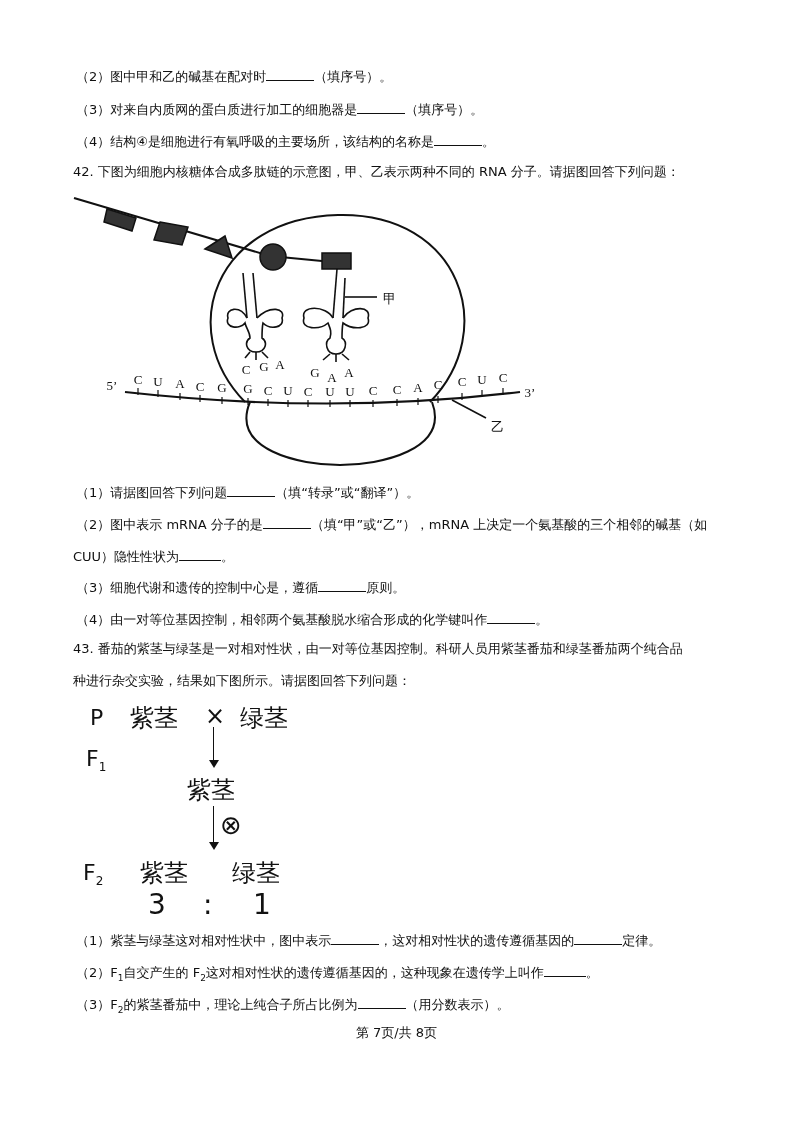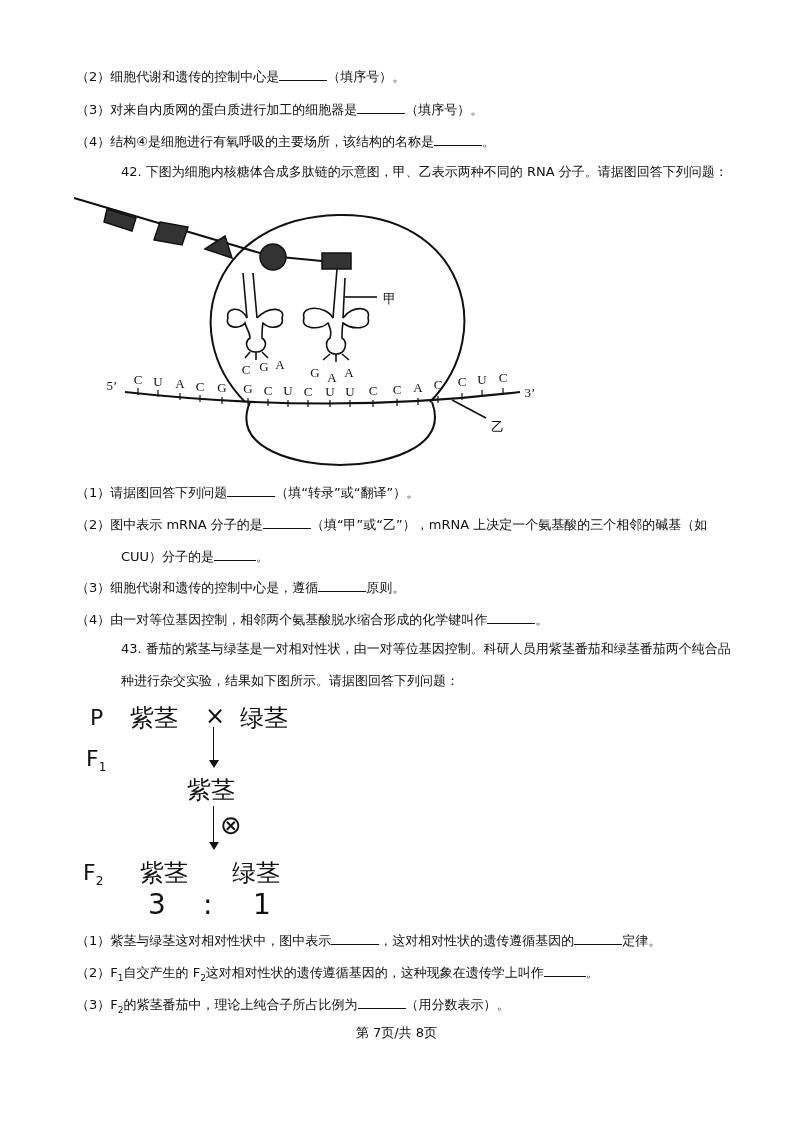--- a/index.html
+++ b/index.html
@@ -1,32 +1,32 @@
 <!DOCTYPE html>
 <html><head>
 <meta charset="utf-8">
 <style>
   html, body { margin: 0; padding: 0; background: #ffffff; }
   body { width: 793px; height: 1122px; position: relative; overflow: hidden;
          font-family: "DejaVu Sans", "Liberation Sans", sans-serif; color: #111; }
   .line { position: absolute; left: 76px; font-size: 13px; line-height: 16px; white-space: nowrap; }
-  .line.q { left: 73px; margin-left: 48px; }
+  .line.q { left: 73px; }
   .blank { display: inline-block; border-bottom: 1px solid #111; height: 12px; vertical-align: baseline; }
   .w48 { width: 48px; }
   .w42 { width: 42px; }
   .serif { font-family: "Liberation Serif", "DejaVu Serif", serif; }
   svg text { font-family: "Liberation Serif", "DejaVu Serif", serif; }
   .footer { position: absolute; top: 1024px; left: 0; width: 793px; text-align: center; font-size: 13px; }
   .cross { position: absolute; font-family: "DejaVu Sans", sans-serif; color: #111; }
 </style>
 </head>
 <body>
 
 <div class="line" style="top:68px">
-  <span>（2）</span><span>细胞代谢和遗传的控制中心是</span><span class="blank w48"></span><span>（填序号）。</span>
+  <span>（2）</span><span>图中甲和乙的碱基在配对时</span><span class="blank w48"></span><span>（填序号）。</span>
 </div>
 <div class="line" style="top:101px">
   <span>（3）</span><span>对来自内质网的蛋白质进行加工的细胞器是</span><span class="blank w48"></span><span>（填序号）。</span>
 </div>
 <div class="line" style="top:133px">
   <span>（4）</span><span>结构④是细胞进行有氧呼吸的主要场所，该结构的名称是</span><span class="blank w48"></span><span>。</span>
 </div>
 
 <div class="line q" style="top:164px">42. 下图为细胞内核糖体合成多肽链的示意图，甲、乙表示两种不同的 RNA 分子。请据图回答下列问题：</div>
 
@@ -127,21 +127,21 @@
   <text x="491" y="431" font-size="13" fill="#111" style="font-family:'DejaVu Sans',sans-serif">乙</text>
 </svg>
 
 <div class="line" style="top:484px">
   <span>（1）</span><span>请据图回答下列问题</span><span class="blank w48"></span><span>（填“转录”或“翻译”）。</span>
 </div>
 <div class="line" style="top:516px">
   <span>（2）</span><span>图中表示 mRNA 分子的是</span><span class="blank w48"></span><span>（填“甲”或“乙”），mRNA 上决定一个氨基酸的三个相邻的碱基（如</span>
 </div>
 <div class="line q" style="top:548px">
-  <span>CUU）分子的是</span><span class="blank w42"></span><span>。</span>
+  <span>CUU）隐性性状为</span><span class="blank w42"></span><span>。</span>
 </div>
 <div class="line" style="top:579px">
   <span>（3）</span><span>细胞代谢和遗传的控制中心是，遵循</span><span class="blank w48"></span><span>原则。</span>
 </div>
 <div class="line" style="top:611px">
   <span>（4）</span><span>由一对等位基因控制，相邻两个氨基酸脱水缩合形成的化学键叫作</span><span class="blank w48"></span><span>。</span>
 </div>
 
 <div class="line q" style="top:641px">43. 番茄的紫茎与绿茎是一对相对性状，由一对等位基因控制。科研人员用紫茎番茄和绿茎番茄两个纯合品</div>
 <div class="line q" style="top:673px">种进行杂交实验，结果如下图所示。请据图回答下列问题：</div>

